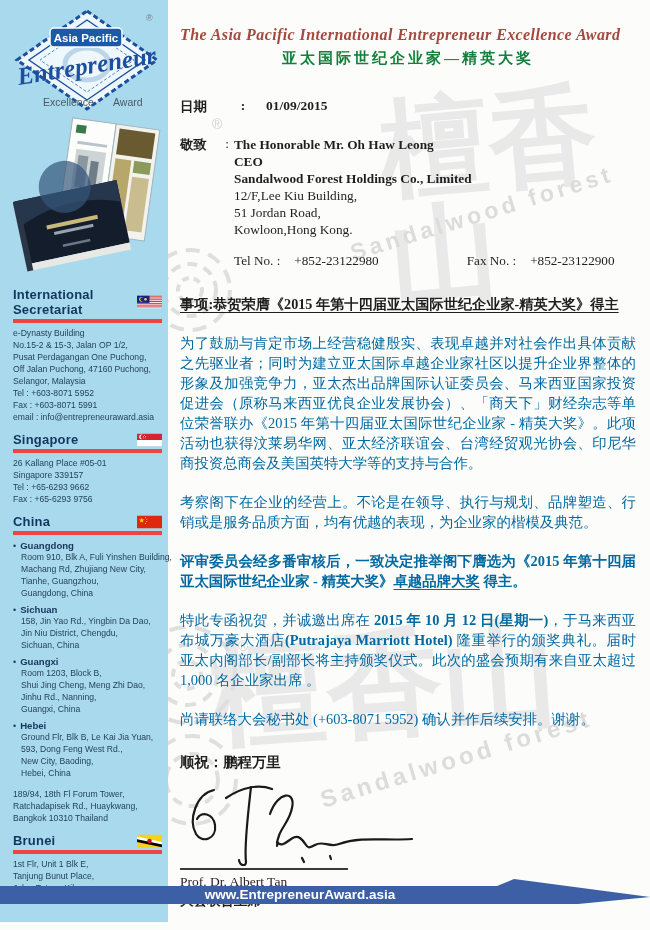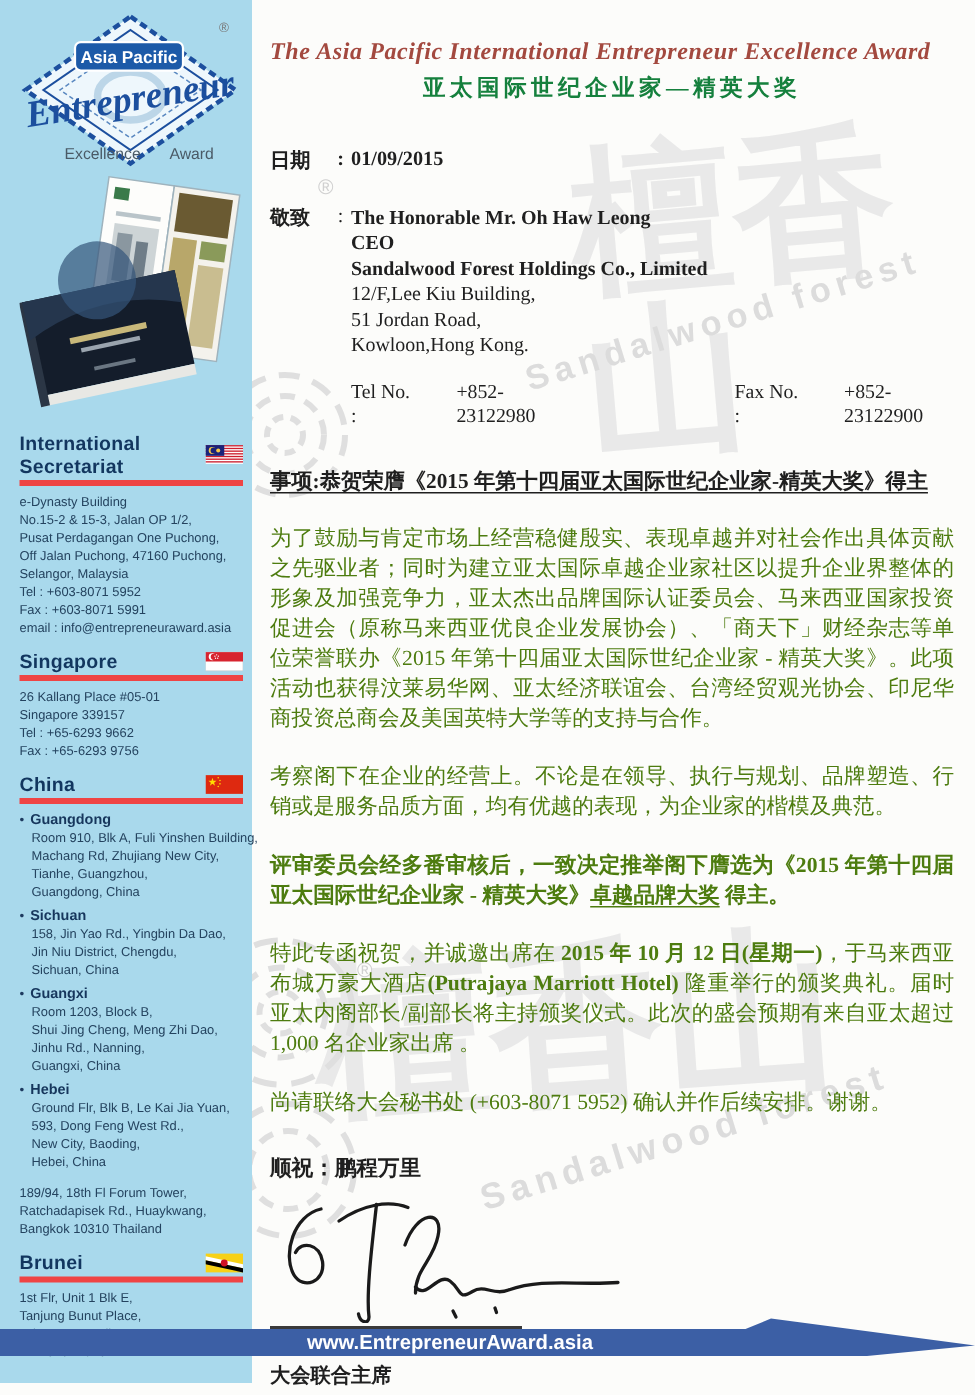--- a/index.html
+++ b/index.html
@@ -31,31 +31,31 @@
   .branch-name{font-size:9.6px;font-weight:bold;color:#16365c;}
   .branch .side-line{margin-left:8px;}
   .flag{width:25px;height:14px;flex:0 0 auto;}
   
   .logo-wrap{width:148px;height:104px;position:relative;}
   
   .main{position:absolute;left:180px;top:0;width:456px;z-index:3;}
   .title-en{margin-top:26px;font-size:16px;font-style:italic;font-weight:bold;
     color:#a3493f;letter-spacing:0.4px;}
   .title-zh{margin-top:5px;text-align:center;font-size:15px;font-weight:bold;color:#15803d;letter-spacing:3px;}
-  .date-row{margin-top:30px;display:flex;font-size:13.5px;font-weight:bold;}
+  .date-row{margin-top:30px;display:flex;font-size:13.5px;font-weight:bold;gap:16px;}
   .lbl{width:40px;}
   .colon{width:14px;text-align:center;}
   .to-row{margin-top:20px;display:flex;font-size:13.3px;}
   .to-row .lbl{font-weight:bold;}
   .addr-lines div{line-height:17px;}
   .addr-bold{font-weight:bold;}
-  .telfax{margin-top:15px;margin-left:54px;display:flex;gap:30px;font-size:13.2px;}
+  .telfax{margin-top:15px;margin-left:54px;display:flex;gap:14px;font-size:13.2px;}
   .subject{margin-top:26px;font-size:14.2px;font-weight:bold;
     text-decoration:underline;text-underline-offset:3px;}
-  .para{margin-top:19px;font-size:14.4px;line-height:20px;text-align:justify;color:#4d7c0f;}
+  .para{margin-top:19px;font-size:14.4px;line-height:20px;text-align:justify;color:#0369a1;}
   .b{font-weight:bold;}
   .u{text-decoration:underline;text-underline-offset:3px;}
   .closing{margin-top:24px;font-size:14.4px;font-weight:bold;}
   .sig-svg{display:block;margin:2px 0 0 4px;}
   .sig-line{width:168px;border-top:2px solid #3a3a3a;margin-top:2px;}
   .sig-name{margin-top:4px;font-size:13.5px;}
   .sig-title{margin-top:2px;font-size:13.5px;font-weight:bold;}
   
   .footer-svg{position:absolute;left:0;top:876px;z-index:4;}
 </style>

